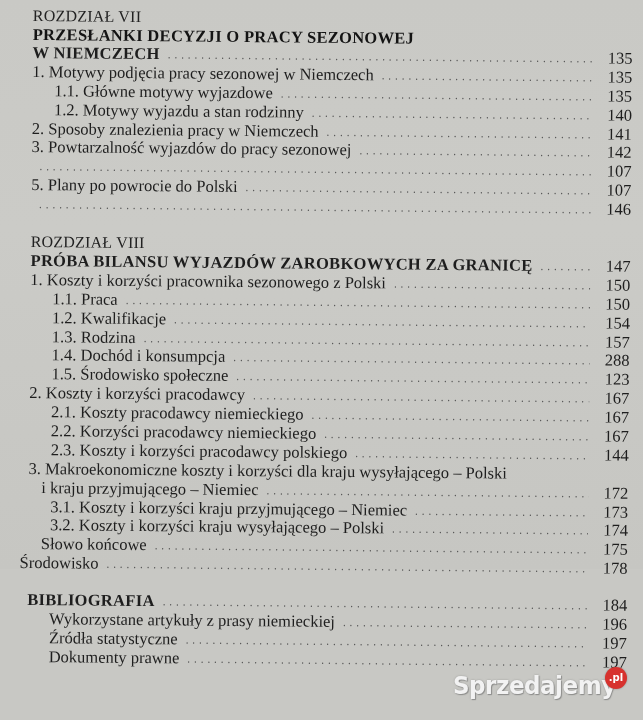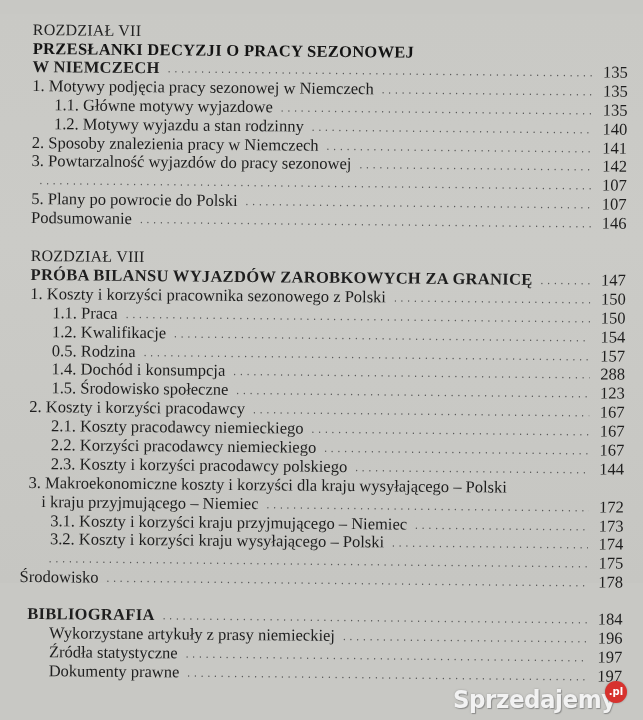--- a/index.html
+++ b/index.html
@@ -11,21 +11,21 @@
       height: 720px;
       overflow: hidden;
       background: #c8c8c4;
       position: relative;
       font-family: "Liberation Serif", "DejaVu Serif", serif;
       color: #1e1e1e;
     }
     .page {
       position: absolute;
       left: 0;
-      top: 14px;
+      top: 0;
       width: 643px;
       height: 569px;
       background: linear-gradient(180deg, #c9c9c5 0%, #cbcbc7 40%, #c6c6c2 100%);
     }
     .toc {
       position: absolute;
       left: 33px;
       top: 6px;
       width: 600px;
       transform: rotate(0.55deg);
@@ -70,21 +70,21 @@
       top: -1px;
     }
     .row .leader::before {
       content: ". . . . . . . . . . . . . . . . . . . . . . . . . . . . . . . . . . . . . . . . . . . . . . . . . . . . . . . . . . . . . . . . . . . . . . . . . . . . . . . . . . . . . . . . . . . . . . . . . . . . . . . . . . . .";
       letter-spacing: 0;
       word-spacing: 1.2px;
     }
     .row .page-num {
       flex: 0 0 auto;
       width: 34px;
-      text-align: center;
+      text-align: right;
     }
     .row.bold .text {
       font-weight: bold;
       letter-spacing: 0.3px;
     }
     .row.wrap-first .leader,
     .row.wrap-first .page-num {
       visibility: hidden;
     }
     .lvl-0 { padding-left: 0; }
@@ -166,21 +166,20 @@
       <div class="row lvl-1">
         <span class="leader"></span>
         <span class="page-num">107</span>
       </div>
       <div class="row lvl-1">
         <span class="text">5. Plany po powrocie do Polski</span>
         <span class="leader"></span>
         <span class="page-num">107</span>
       </div>
       <div class="row lvl-0">
-        <span class="text">Podsumowanie</span>
         <span class="leader"></span>
         <span class="page-num">146</span>
       </div>
     </section>
 
     <div class="gap"></div>
 
     <section class="chapter">
       <div class="chapter-label">ROZDZIAŁ  VIII</div>
       <div class="row bold lvl-0">
@@ -197,21 +196,21 @@
         <span class="text">1.1. Praca</span>
         <span class="leader"></span>
         <span class="page-num">150</span>
       </div>
       <div class="row lvl-2">
         <span class="text">1.2. Kwalifikacje</span>
         <span class="leader"></span>
         <span class="page-num">154</span>
       </div>
       <div class="row lvl-2">
-        <span class="text">0.5. Rodzina</span>
+        <span class="text">1.3. Rodzina</span>
         <span class="leader"></span>
         <span class="page-num">157</span>
       </div>
       <div class="row lvl-2">
         <span class="text">1.4. Dochód i konsumpcja</span>
         <span class="leader"></span>
         <span class="page-num">288</span>
       </div>
       <div class="row lvl-2">
         <span class="text">1.5. Środowisko społeczne</span>
@@ -252,20 +251,21 @@
         <span class="text">3.1. Koszty i korzyści kraju przyjmującego – Niemiec</span>
         <span class="leader"></span>
         <span class="page-num">173</span>
       </div>
       <div class="row lvl-2">
         <span class="text">3.2. Koszty i korzyści kraju wysyłającego – Polski</span>
         <span class="leader"></span>
         <span class="page-num">174</span>
       </div>
       <div class="row lvl-1c">
+        <span class="text">Słowo końcowe</span>
         <span class="leader"></span>
         <span class="page-num">175</span>
       </div>
     </section>
 
     <div class="row lvl-0" style="margin-left:-8px;">
       <span class="text">Środowisko</span>
       <span class="leader"></span>
       <span class="page-num">178</span>
     </div>

